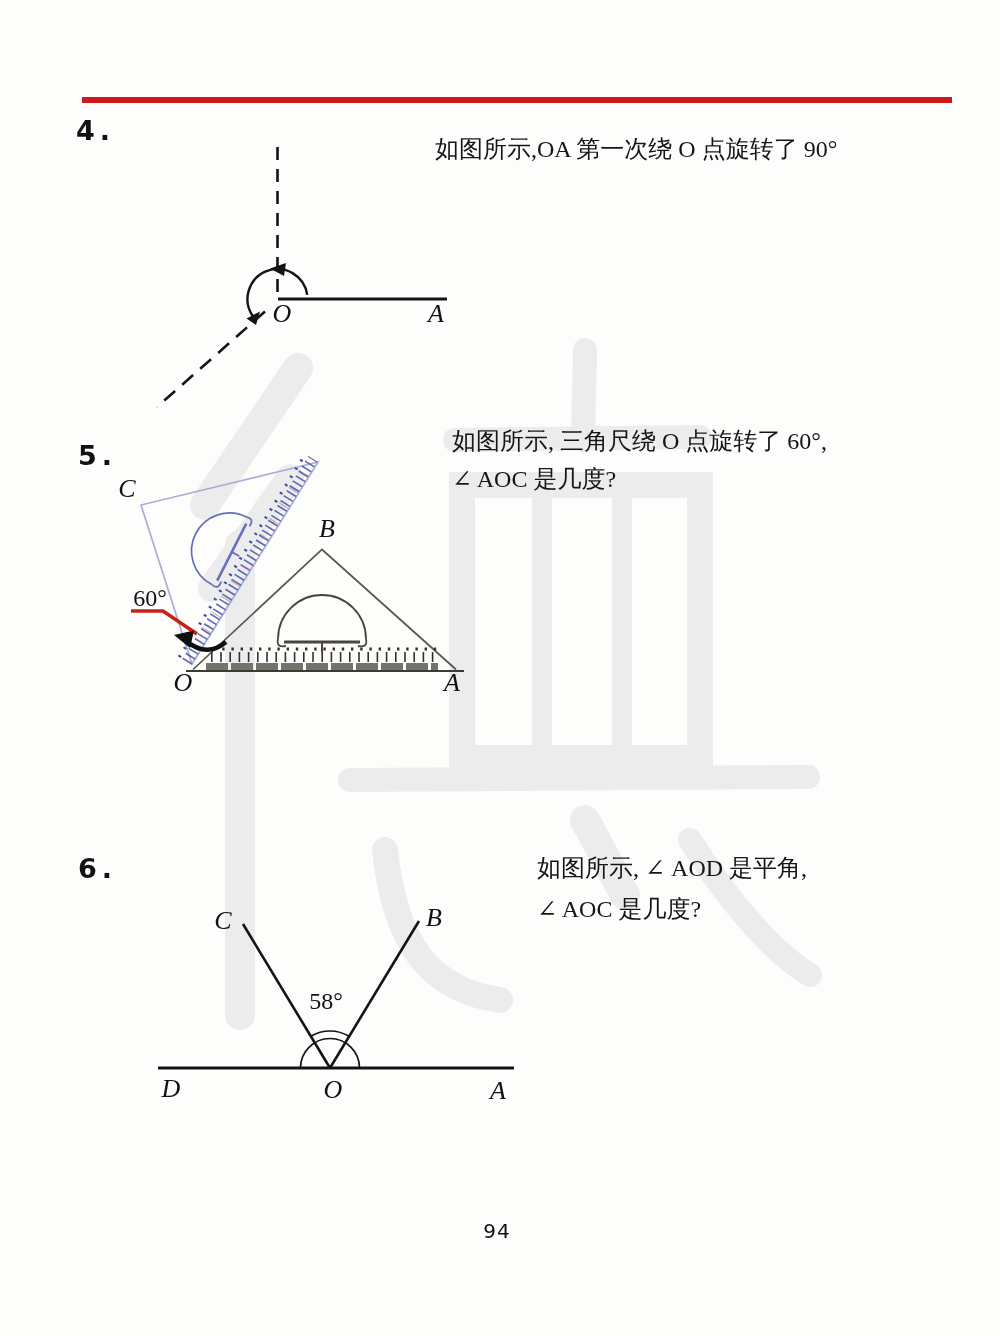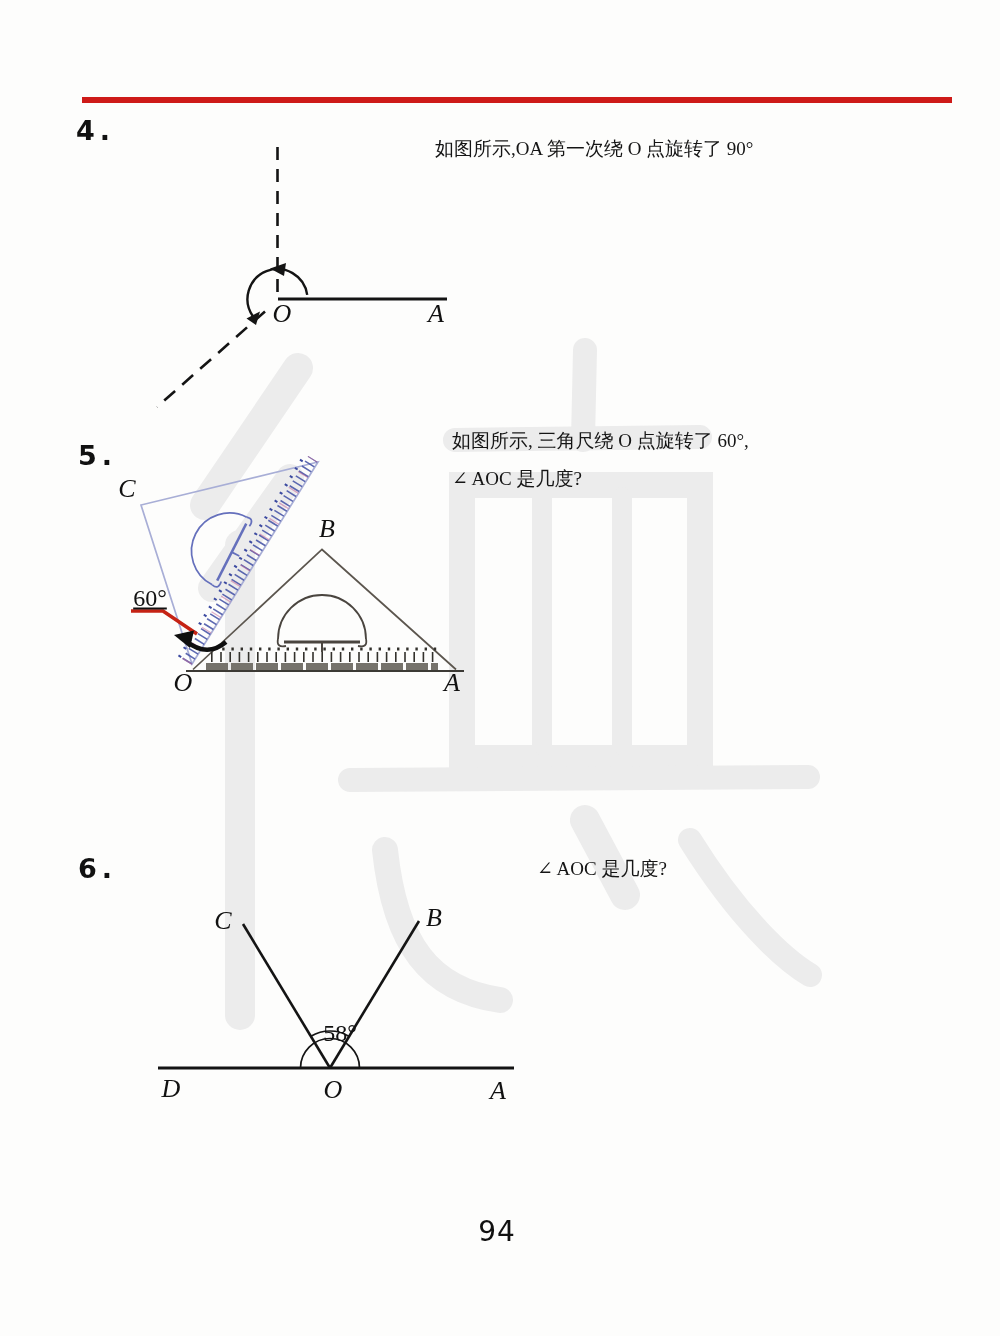--- a/index.html
+++ b/index.html
@@ -7,30 +7,30 @@
     position:relative;width:1000px;height:1336px;margin:0 auto;
     background:#fdfdfc;overflow:hidden;
     font-family:"Liberation Serif","DejaVu Serif",serif;color:#161616;
   }
   .layer{position:absolute;left:0;top:0;width:1000px;height:1336px;}
   .red-rule{position:absolute;left:82px;top:97px;width:870px;height:6px;background:#ce1a18;}
   .probnum{
     position:absolute;font-family:"DejaVu Sans","Liberation Sans",sans-serif;
     font-weight:bold;font-size:27px;letter-spacing:5px;color:#111;
   }
-  .ptext{position:absolute;font-size:19px;line-height:38px;white-space:nowrap;color:#151515;}
+  .ptext{position:absolute;font-size:24px;line-height:38px;white-space:nowrap;color:#151515;}
   .ptext.lh41{line-height:41px;}
   .lbl{
     position:absolute;transform:translate(-50%,-50%);
     font-style:italic;font-size:26px;color:#111;white-space:nowrap;
   }
   .deg{font-style:normal;font-size:24px;}
   .pagenum{
     position:absolute;left:497px;top:1231px;transform:translate(-50%,-50%);
-    font-family:"DejaVu Sans","Liberation Sans",sans-serif;font-size:28px;color:#111;letter-spacing:1px;
+    font-family:"DejaVu Sans","Liberation Sans",sans-serif;font-size:20px;color:#111;letter-spacing:1px;
   }
 </style>
 </head>
 <body>
 
 <div class="page">
 
   <svg class="layer" viewBox="0 0 1000 1336">
 
     <g stroke="#ececec" stroke-linecap="round" fill="none">
@@ -113,29 +113,30 @@
   <div class="lbl" style="left:282px;top:314px;">O</div>
   <div class="lbl" style="left:436px;top:314px;">A</div>
 
   <div class="probnum" style="left:78px;top:440px;">5.</div>
   <div class="ptext" style="left:452px;top:422px;">
     <div>如图所示, 三角尺绕 O 点旋转了 60°,</div>
     <div>∠ AOC 是几度?</div>
   </div>
   <div class="lbl" style="left:127px;top:489px;">C</div>
   <div class="lbl" style="left:327px;top:529px;">B</div>
-  <div class="lbl deg" style="left:150px;top:598px;text-decoration:underline;">60°</div>
+  <div class="lbl deg" style="left:150px;top:598px;">60°</div>
   <div class="lbl" style="left:183px;top:683px;">O</div>
   <div class="lbl" style="left:452px;top:683px;">A</div>
 
   <div class="probnum" style="left:78px;top:853px;">6.</div>
   <div class="ptext lh41" style="left:537px;top:848px;">
+    <div>如图所示, ∠ AOD 是平角,</div>
     <div>∠ AOC 是几度?</div>
   </div>
   <div class="lbl" style="left:223px;top:921px;">C</div>
   <div class="lbl" style="left:434px;top:918px;">B</div>
-  <div class="lbl deg" style="left:340px;top:1001px;margin-top:32px;">58°</div>
+  <div class="lbl deg" style="left:326px;top:1001px;">58°</div>
   <div class="lbl" style="left:171px;top:1089px;">D</div>
   <div class="lbl" style="left:333px;top:1090px;">O</div>
   <div class="lbl" style="left:498px;top:1091px;">A</div>
 
   <div class="pagenum">94</div>
 </div>
 
 </body></html>

